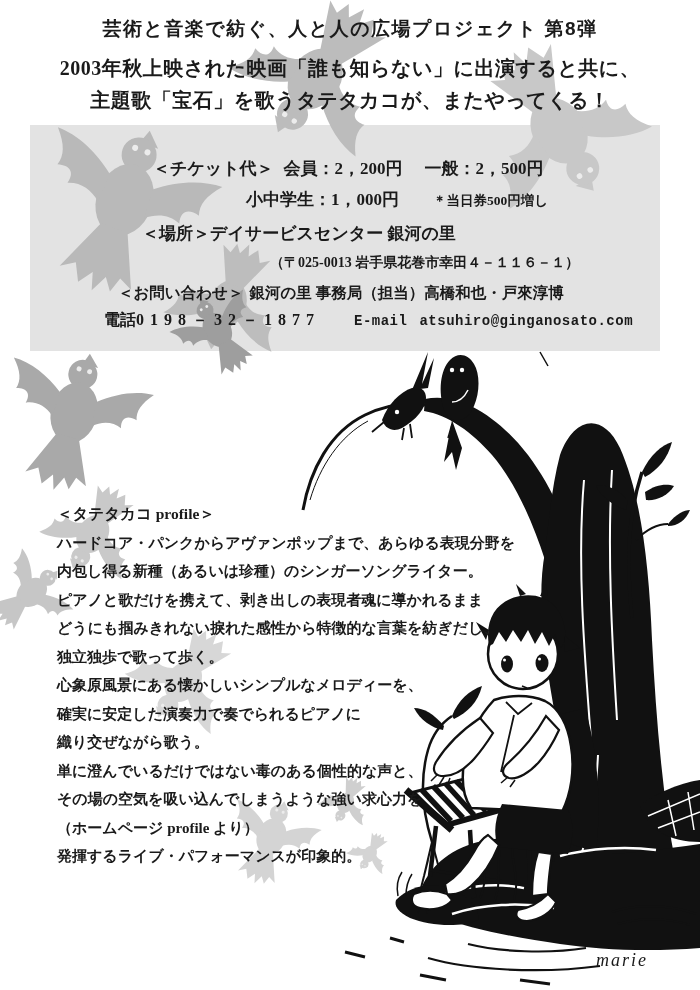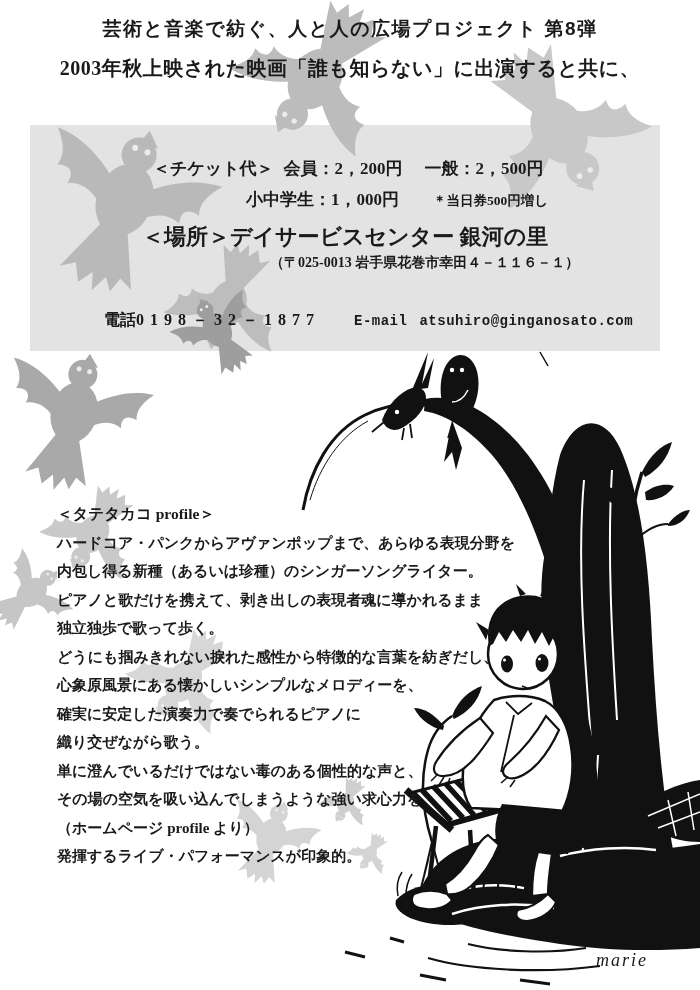--- a/index.html
+++ b/index.html
@@ -15,21 +15,21 @@
   .t{position:absolute;white-space:nowrap;font-weight:bold;z-index:2;}
   .center{left:0;width:700px;text-align:center;}
   .title1{top:16px;font-family:"Liberation Sans","DejaVu Sans",sans-serif;font-size:19px;letter-spacing:1.5px;}
   .title2{top:55px;font-size:20px;letter-spacing:0.5px;}
   .title3{top:87px;font-size:20px;letter-spacing:0.5px;}
   .row-ticket{left:153px;top:157px;font-size:17px;}
   .row-ticket .val1{margin-left:10px;}
   .row-ticket .val2{margin-left:22px;}
   .row-ticket2{left:246px;top:188px;font-size:17px;}
   .row-ticket2 .note{font-size:13.5px;margin-left:34px;}
-  .row-venue{left:142px;top:222px;font-size:22px;}
+  .row-venue{left:142px;top:222px;font-size:17px;}
   .row-address{left:270px;top:254px;font-size:14px;}
   .row-contact{left:118px;top:283px;font-size:15.5px;}
   .row-contact .val{margin-left:6px;}
   .row-phone{left:104px;top:310px;font-size:16px;}
   .row-phone .num{letter-spacing:6px;}
   .mono{font-family:"Liberation Mono","DejaVu Sans Mono",monospace;font-size:14px;letter-spacing:0.5px;}
   .row-phone .email-label{margin-left:34px;}
   .row-phone .email{margin-left:12px;}
   .profile{left:57px;top:500px;line-height:28.5px;font-size:15px;}
   .profile .heading{font-size:15.5px;}
@@ -168,42 +168,46 @@
       <path fill="#fff" stroke="#111" stroke-width="2.2" d="M499,845 C492,862 483,876 471,886 C464,892 455,895 447,894 L445,884 C455,878 466,866 474,852 C478,844 483,838 488,835 Z"></path>
       <path fill="#fff" stroke="#111" stroke-width="2" d="M447,894 C436,890 424,890 414,894 C410,900 412,906 420,908 C432,911 446,908 452,900 Z"></path>
       <path d="M420,908 l-2,5 M428,909 l-1,5" stroke="#111" stroke-width="1.2" fill="none"></path>
       <path fill="#fff" stroke="#111" stroke-width="2.2" d="M552,854 C550,868 548,882 548,894 L532,896 C532,880 534,864 538,852 Z"></path>
       <path fill="#fff" stroke="#111" stroke-width="2" d="M548,894 C540,902 530,908 518,910 C514,916 518,921 527,921 C540,920 552,912 556,902 Z"></path>
     </g>
   </svg>
 
   <div class="t center title1">芸術と音楽で紡ぐ、人と人の広場プロジェクト 第8弾</div>
   <div class="t center title2">2003年秋上映された映画「誰も知らない」に出演すると共に、</div>
+  <div class="t center title3">主題歌「宝石」を歌うタテタカコが、またやってくる！</div>
 
   <div class="t row-ticket">
     <span>＜チケット代＞</span><span class="val1">会員：2，200円</span><span class="val2">一般：2，500円</span>
   </div>
   <div class="t row-ticket2">
     <span>小中学生：1，000円</span><span class="note">＊当日券500円増し</span>
   </div>
   <div class="t row-venue">
     <span>＜場所＞</span><span>デイサービスセンター 銀河の里</span>
   </div>
   <div class="t row-address">（〒025-0013 岩手県花巻市幸田４－１１６－１）</div>
+  <div class="t row-contact">
+    <span>＜お問い合わせ＞</span><span class="val">銀河の里 事務局（担当）高橋和也・戸來淳博</span>
+  </div>
   <div class="t row-phone">
     <span>電話</span><span class="num">0198－32－1877</span><span class="mono email-label">E-mail</span><span class="mono email">atsuhiro@ginganosato.com</span>
   </div>
 
   <div class="t profile">
     <div class="heading">＜タテタカコ profile＞</div>
     <div>ハードコア・パンクからアヴァンポップまで、あらゆる表現分野を</div>
     <div>内包し得る新種（あるいは珍種）のシンガーソングライター。</div>
     <div>ピアノと歌だけを携えて、剥き出しの表現者魂に導かれるまま</div>
+    <div>どうにも掴みきれない捩れた感性から特徴的な言葉を紡ぎだし、</div>
     <div>独立独歩で歌って歩く。</div>
-    <div>どうにも掴みきれない捩れた感性から特徴的な言葉を紡ぎだし、</div>
     <div>心象原風景にある懐かしいシンプルなメロディーを、</div>
     <div>確実に安定した演奏力で奏でられるピアノに</div>
     <div>織り交ぜながら歌う。</div>
     <div>単に澄んでいるだけではない毒のある個性的な声と、</div>
     <div>その場の空気を吸い込んでしまうような強い求心力を</div>
     <div>（ホームページ profile より）</div>
     <div>発揮するライブ・パフォーマンスが印象的。</div>
   </div>
 
   <div class="t signature">marie</div>

